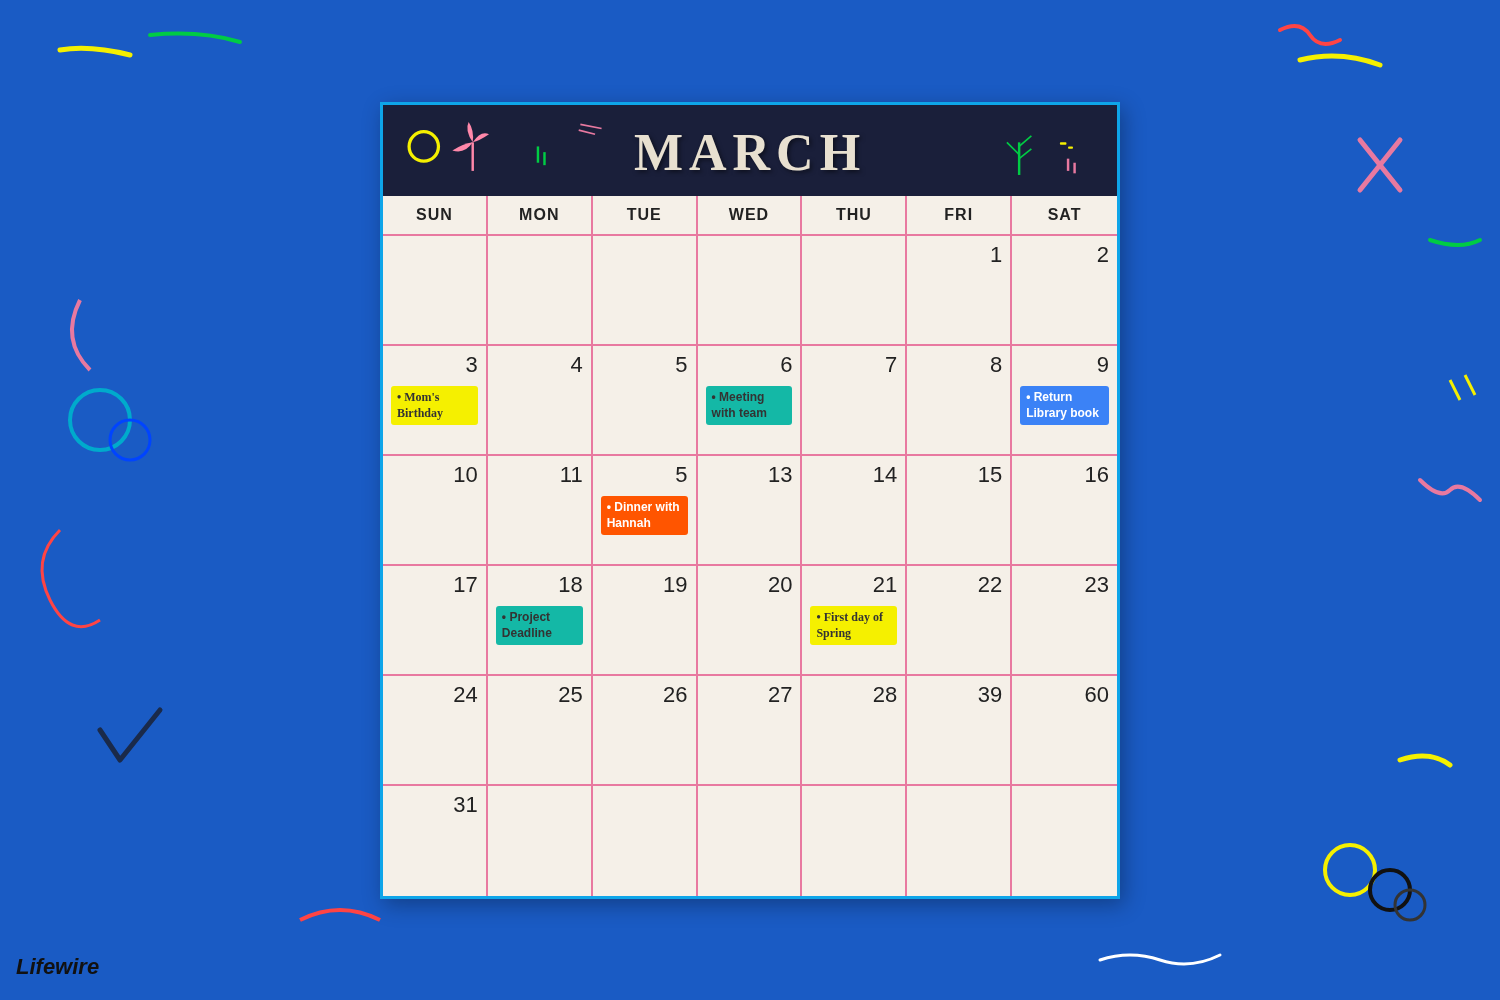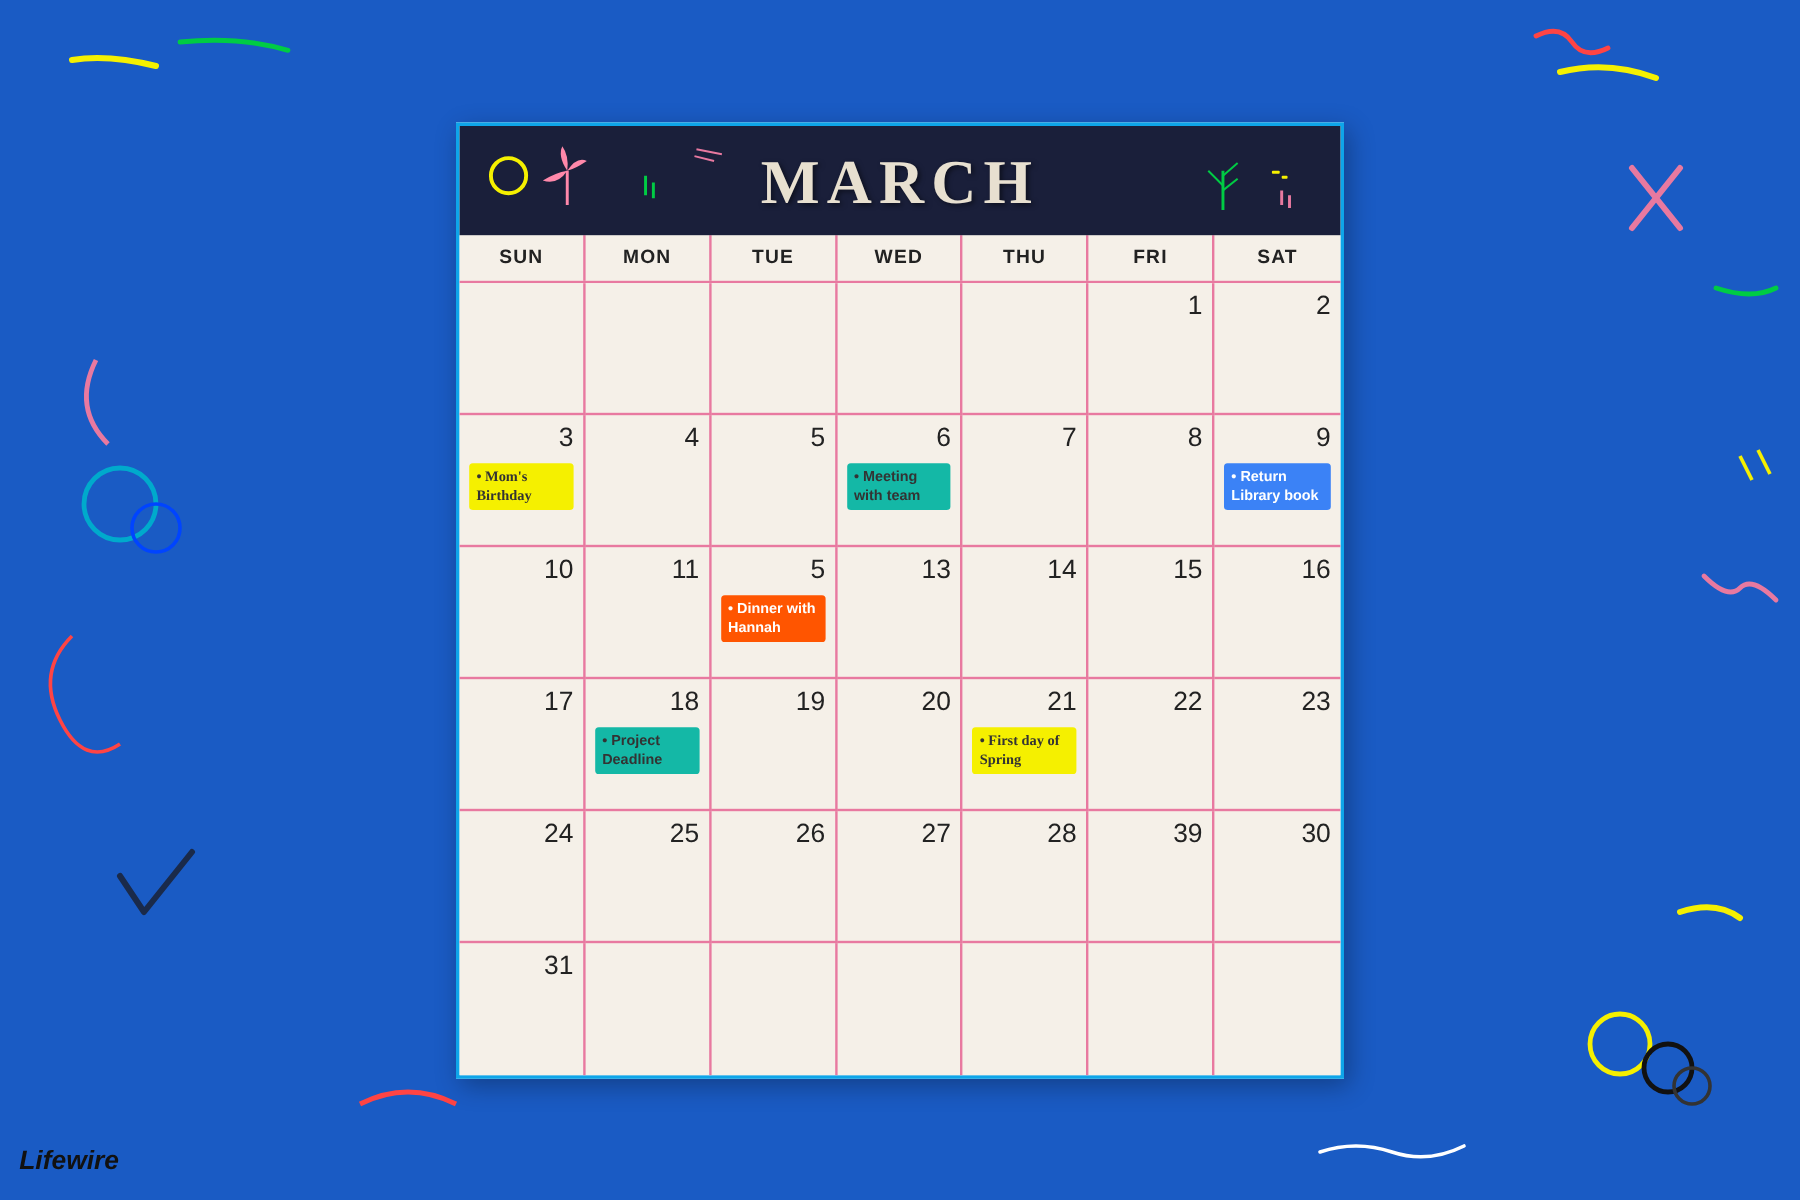--- a/index.html
+++ b/index.html
@@ -287,21 +287,21 @@
       <div class="cal-cell">
         <div class="day-num">27</div>
       </div>
       <div class="cal-cell">
         <div class="day-num">28</div>
       </div>
       <div class="cal-cell">
         <div class="day-num">39</div>
       </div>
       <div class="cal-cell">
-        <div class="day-num">30</div>
+        <div class="day-num">60</div>
       </div>
       <div class="cal-cell last-row">
         <div class="day-num">31</div>
       </div>
       <div class="cal-cell last-row"></div>
       <div class="cal-cell last-row"></div>
       <div class="cal-cell last-row"></div>
       <div class="cal-cell last-row"></div>
       <div class="cal-cell last-row"></div>
       <div class="cal-cell last-row"></div>

